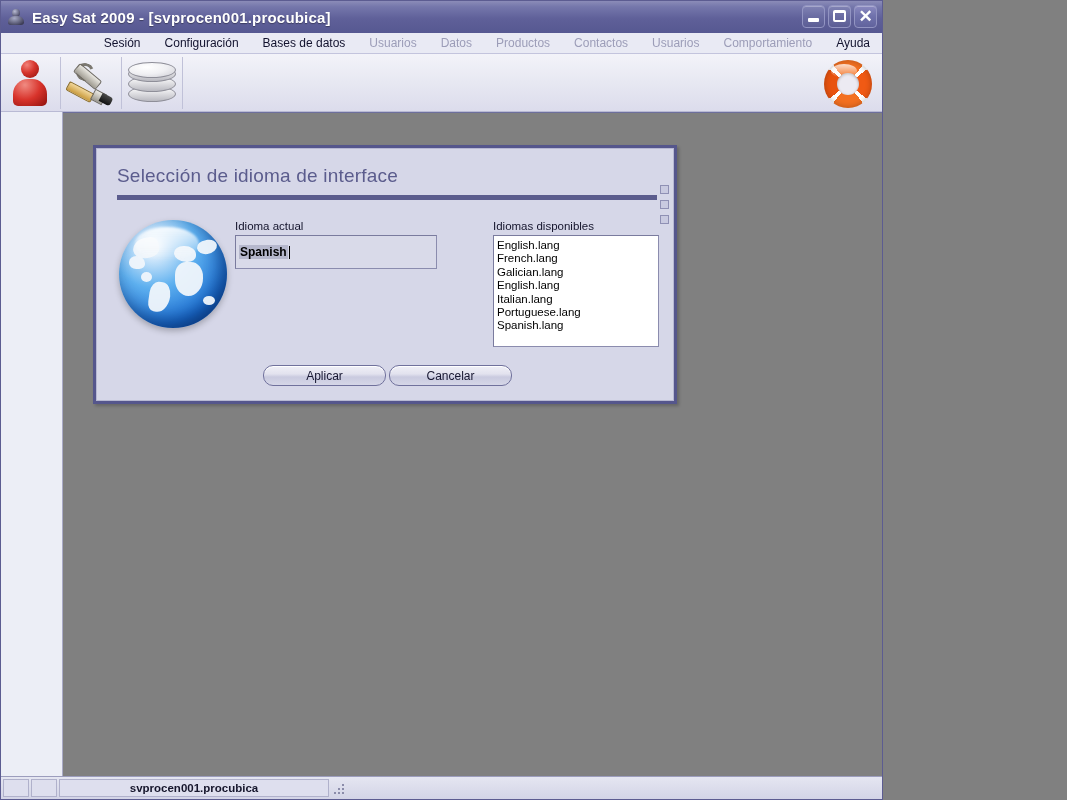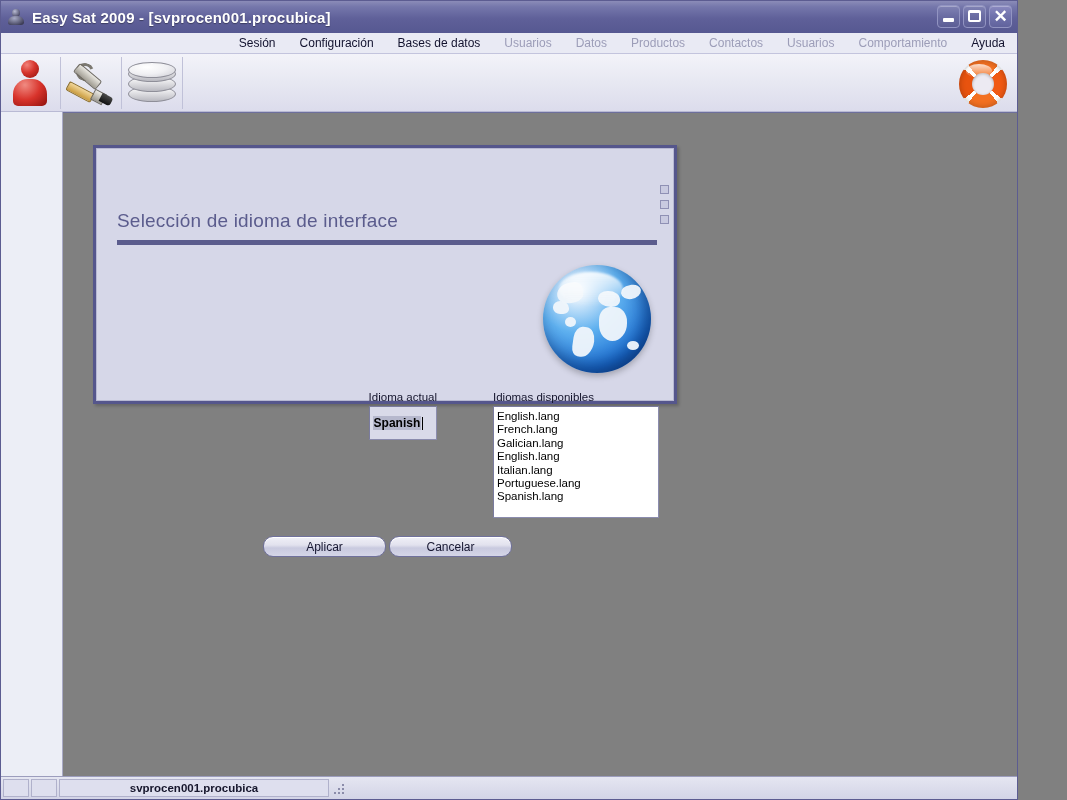--- a/index.html
+++ b/index.html
@@ -12,21 +12,21 @@
     height: 800px;
     overflow: hidden;
     font-family: "Liberation Sans", sans-serif;
     -webkit-font-smoothing: none;
   }
 
   
   .app-window {
     position: absolute;
     left: 0; top: 0;
-    width: 1018px; height: 800px;
+    width: 883px; height: 800px;
     background: #d7d8ea;
     display: flex;
     flex-direction: column;
     border: 1px solid #5c5c91;
     box-sizing: border-box;
   }
 
   
   .titlebar {
     height: 32px;
@@ -328,31 +328,29 @@
     background: #c9cae0;
     border: 1px solid #8f90b4;
     box-sizing: border-box;
   }
   .dlg-title {
     font-size: 19px;
     color: #5b5c8d;
     padding: 6px 2px 8px 6px;
     letter-spacing: 0.2px;
     white-space: nowrap;
-    margin-top: 45px;
   }
   .dlg-rule {
     height: 5px;
     background: #5b5c8d;
     margin: 0 2px 18px 6px;
   }
   .dlg-content {
     display: flex;
-    align-items: flex-end;
-    flex-direction: column;
+    align-items: flex-start;
   }
   
   .globe-wrap {
     width: 124px;
     flex: 0 0 124px;
     display: flex;
     justify-content: center;
     padding-top: 2px;
   }
   .globe {

